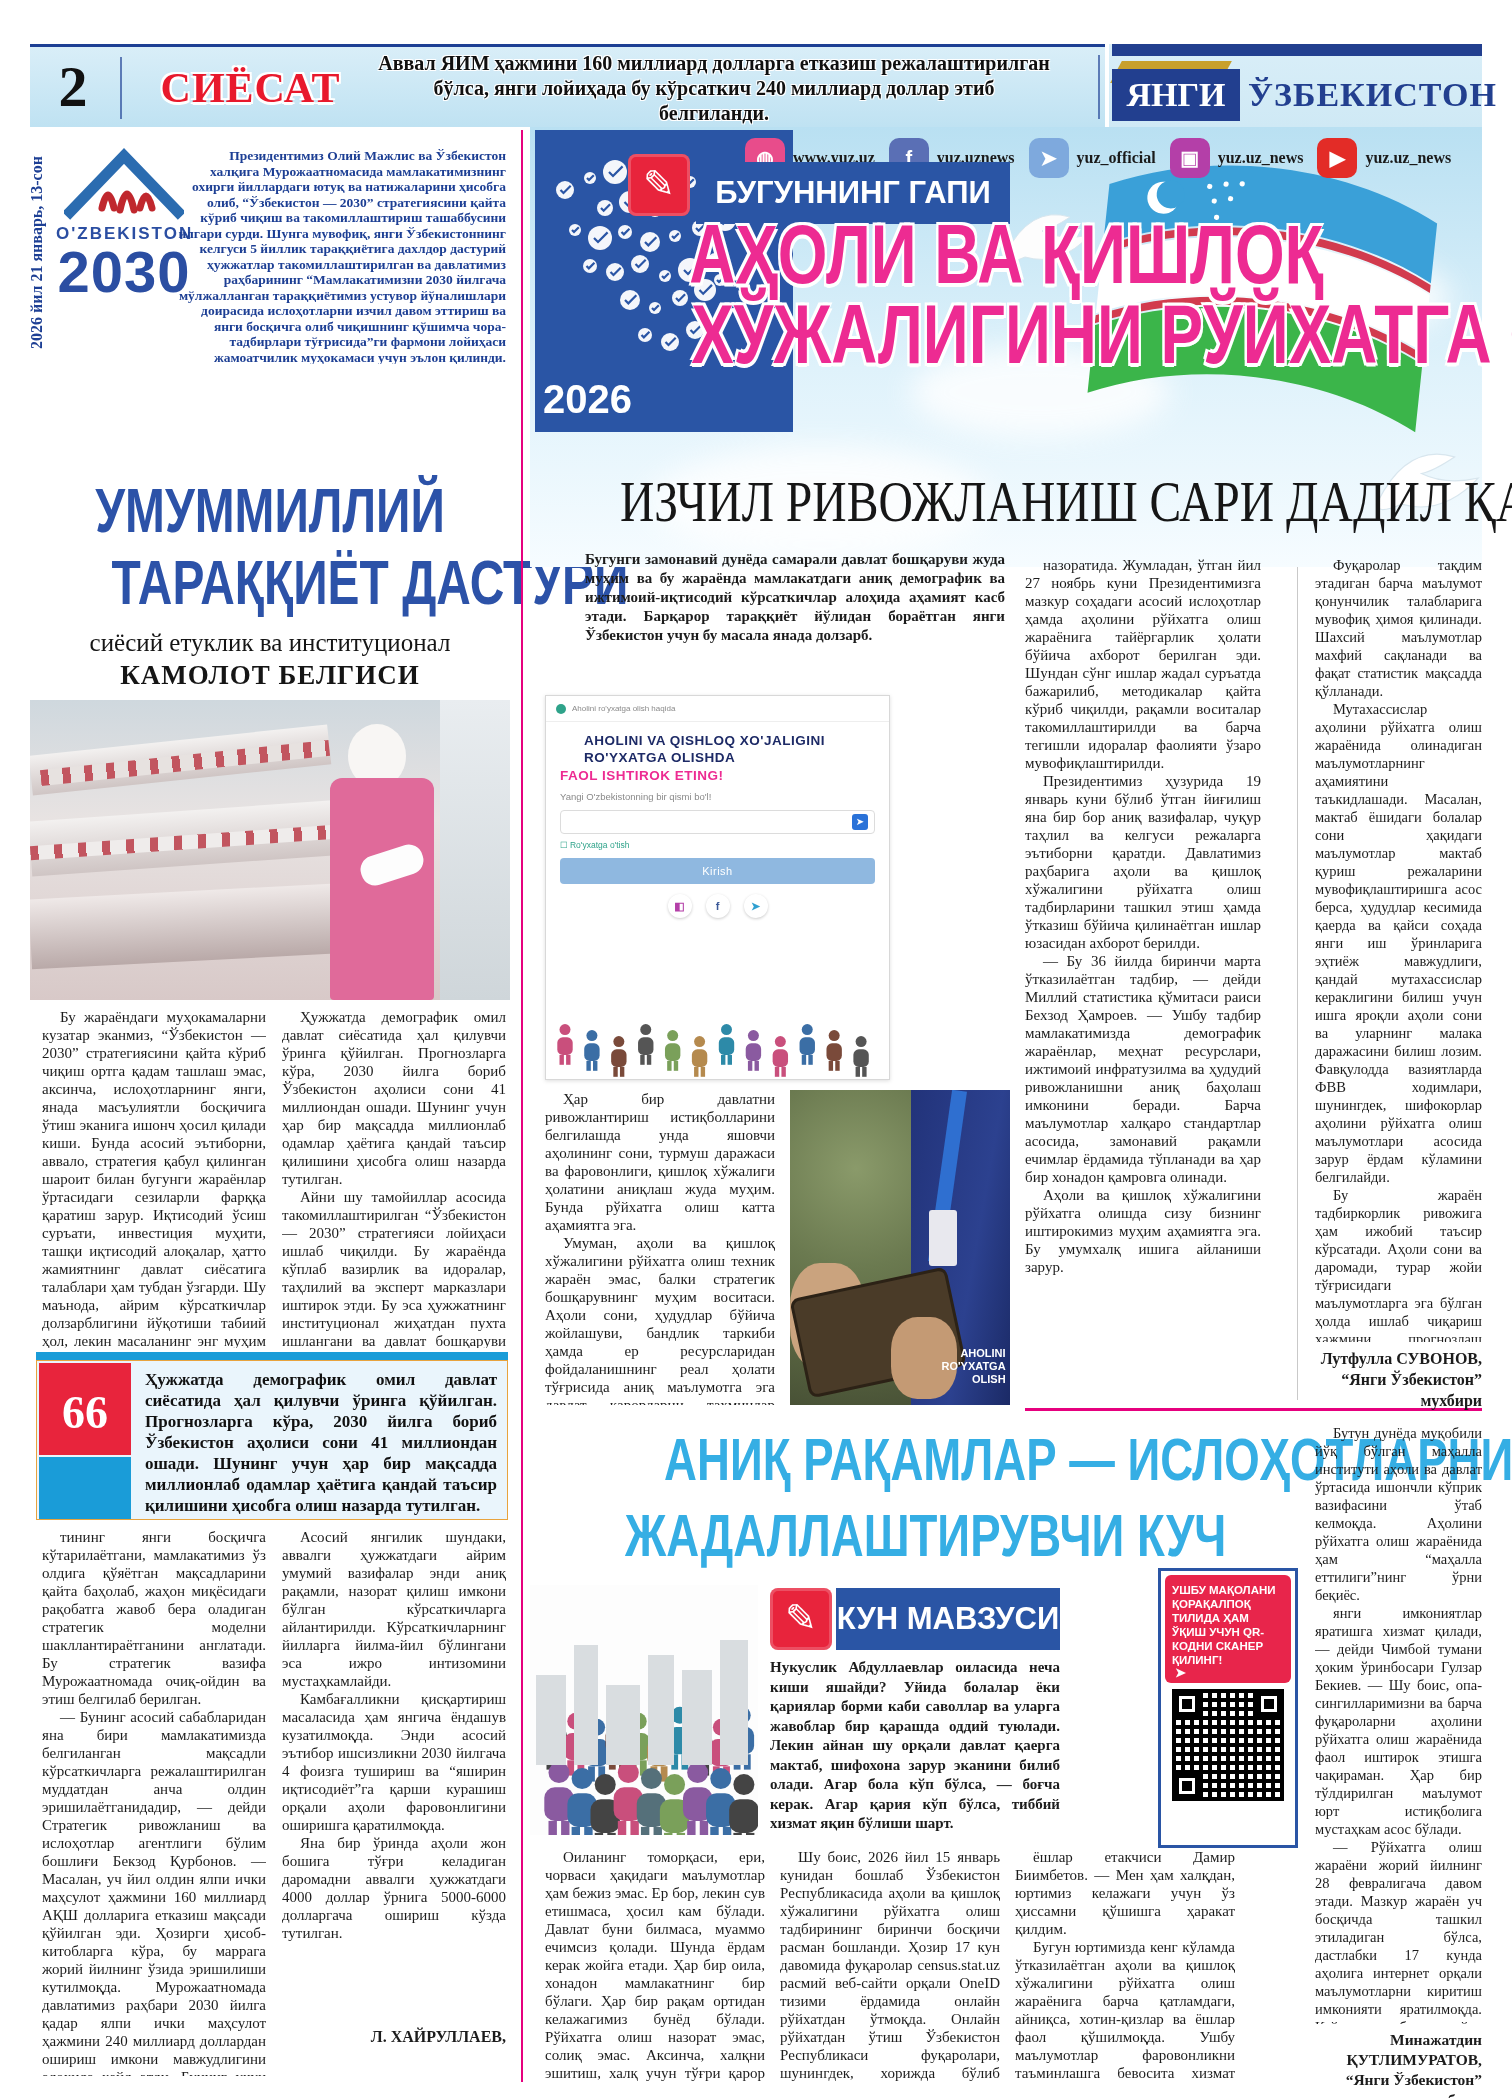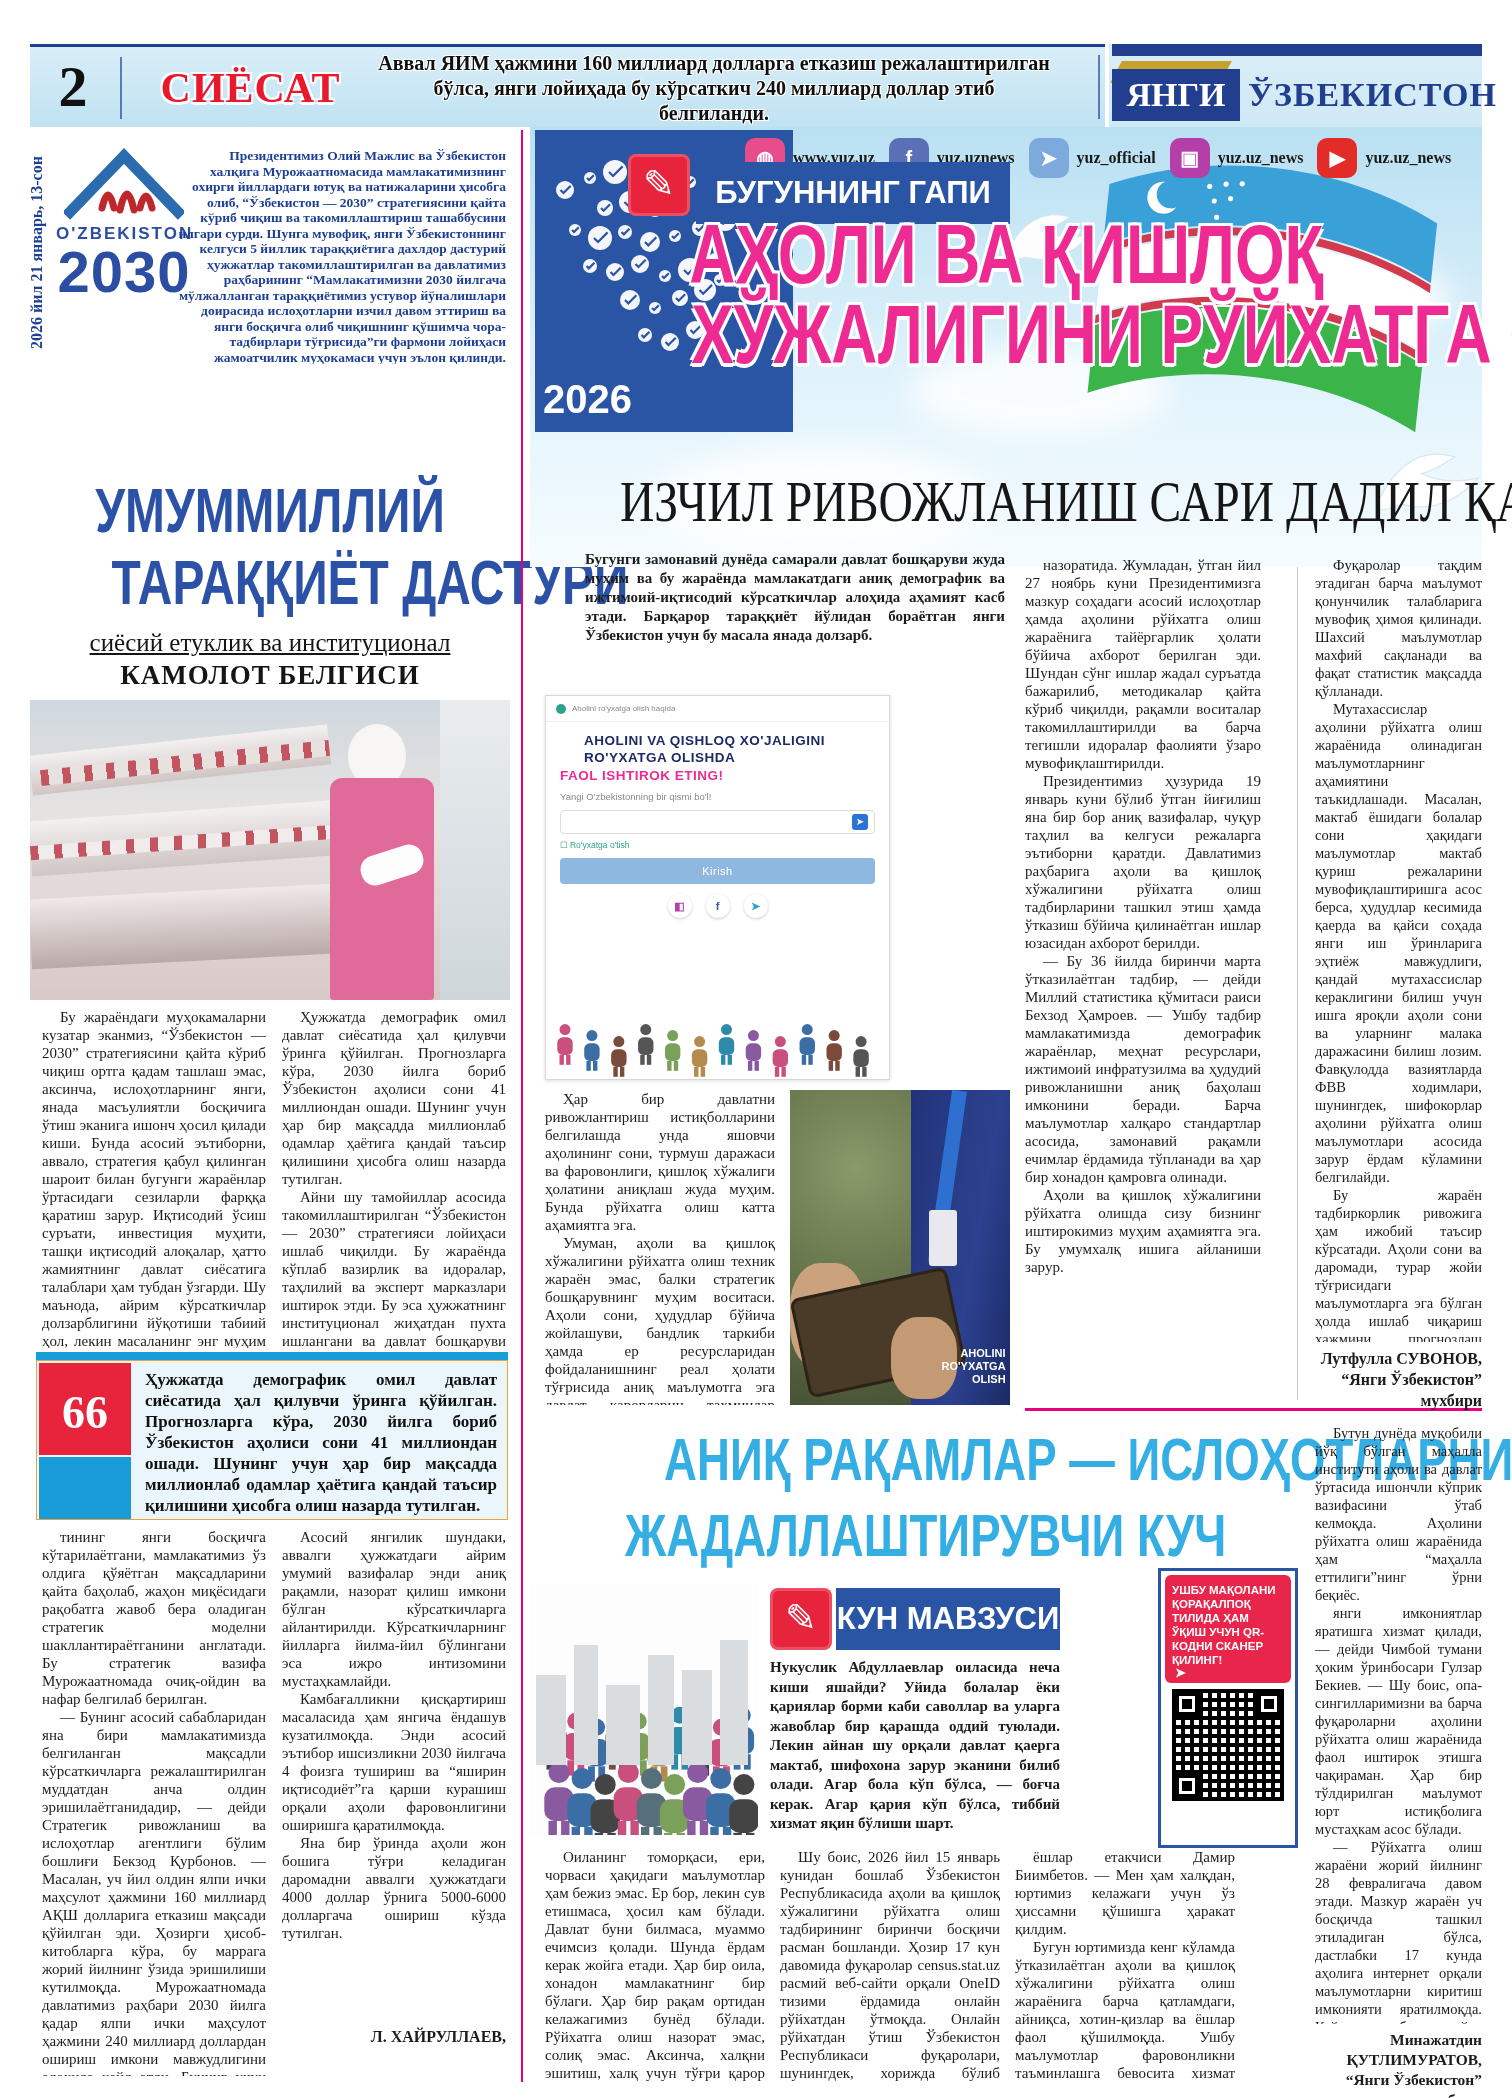--- a/index.html
+++ b/index.html
@@ -44,21 +44,21 @@
   #logo-year { font-family:"Liberation Sans",sans-serif; font-weight:bold; color:#2b4ea2;
                font-size:58px; line-height:56px; letter-spacing:1px; }
   #intro { left:178px; top:148px; width:328px; height:216px; overflow:hidden;
      font-size:13.5px; line-height:15.5px; font-weight:bold; color:#1d3f94; text-align:right; }
 
   
   .cond { display:inline-block; white-space:nowrap; transform:scaleX(.76); transform-origin:center; }
   #lh1 { left:30px; top:474px; width:480px; text-align:center; color:#2c52a8;
          font-family:"Liberation Sans",sans-serif; font-weight:bold; font-size:63px; line-height:72px; }
   #lsub { left:30px; top:628px; width:480px; text-align:center; color:#151515; }
-  #lsub .s1 { font-size:25px; line-height:30px;text-decoration:underline; }
+  #lsub .s1 { font-size:25px; line-height:30px; }
   #lsub .s2 { font-size:27px; font-weight:bold; letter-spacing:1px; line-height:34px; }
   #photo-factory { left:30px; top:700px; width:480px; height:300px; overflow:hidden;
                    background:linear-gradient(180deg,#cfd8de 0%,#e8e3e2 40%,#d8c9c8 100%); }
   .col { overflow:hidden; text-align:justify; font-size:15px; line-height:18px; }
   .col p { text-indent:18px; }
   #lc1 { left:42px; top:1008px; width:224px; height:340px; }
   #lc2 { left:282px; top:1008px; width:224px; height:340px; }
   #quote { left:36px; top:1352px; width:472px; height:168px; }
   #quote-topbar { position:absolute; left:0; top:0; width:100%; height:8px; background:#1a9cd8; }
   #quote-box { position:absolute; left:0; top:8px; width:100%; height:160px; background:#eaf5fc;
@@ -248,21 +248,21 @@
 <div class="abs" id="quote">
   <div id="quote-topbar"></div>
   <div id="quote-box">
     <div id="quote-red">66</div>
     <div id="quote-blue"></div>
     <div id="quote-text">Ҳужжатда демографик омил давлат сиёсатида ҳал қилувчи ўринга қўйилган. Прогнозларга кўра, 2030 йилга бориб Ўзбекистон аҳолиси сони 41 миллиондан ошади. Шунинг учун ҳар бир мақсадда миллионлаб одамлар ҳаётига қандай таъсир қилишини ҳисобга олиш назарда тутилган.</div>
   </div>
 </div>
 
 <div class="abs col" id="lc3">
-    <p>тининг янги босқичга кўтарилаётгани, мамлакатимиз ўз олдига қўяётган мақсадларини қайта баҳолаб, жаҳон миқёсидаги рақобатга жавоб бера оладиган стратегик моделни шакллантираётганини англатади. Бу стратегик вазифа Мурожаатномада очиқ-ойдин ва нафар белгилаб берилган.</p>
+    <p>тининг янги босқичга кўтарилаётгани, мамлакатимиз ўз олдига қўяётган мақсадларини қайта баҳолаб, жаҳон миқёсидаги рақобатга жавоб бера оладиган стратегик моделни шакллантираётганини англатади. Бу стратегик вазифа Мурожаатномада очиқ-ойдин ва этиш белгилаб берилган.</p>
     <p>— Бунинг асосий сабабларидан яна бири мамлакатимизда белгиланган мақсадли кўрсаткичларга режалаштирилган муддатдан анча олдин эришилаётганидадир, — дейди Стратегик ривожланиш ва ислоҳотлар агентлиги бўлим бошлиғи Бекзод Қурбонов. — Масалан, уч йил олдин ялпи ички маҳсулот ҳажмини 160 миллиард АҚШ долларига етказиш мақсади қўйилган эди. Ҳозирги ҳисоб-китобларга кўра, бу маррага жорий йилнинг ўзида эришилиши кутилмоқда. Мурожаатномада давлатимиз раҳбари 2030 йилга қадар ялпи ички маҳсулот ҳажмини 240 миллиард доллардан ошириш имкони мавжудлигини алоҳида қайд этди. Бунинг учун энг тўғри йўл барча соҳани технологик ва инновацион ўсиш моделига ўтказишдир. Бу келгуси йилларда иқтисодий тараққиёт стратегиясининг асосий йўналиши бўлади.</p>
   </div>
 <div class="abs col" id="lc4">
     <p>Асосий янгилик шундаки, аввалги ҳужжатдаги айрим умумий вазифалар энди аниқ рақамли, назорат қилиш имкони бўлган кўрсаткичларга айлантирилди. Кўрсаткичларнинг йилларга йилма-йил бўлингани эса ижро интизомини мустаҳкамлайди.</p>
     <p>Камбағалликни қисқартириш масаласида ҳам янгича ёндашув кузатилмоқда. Энди асосий эътибор ишсизликни 2030 йилгача 4 фоизга тушириш ва “яширин иқтисодиёт”га қарши курашиш орқали аҳоли фаровонлигини оширишга қаратилмоқда.</p>
     <p>Яна бир ўринда аҳоли жон бошига тўғри келадиган даромадни аввалги ҳужжатдаги 4000 доллар ўрнига 5000-6000 долларгача ошириш кўзда тутилган.</p>
   </div>
 <div class="abs" id="byline-left">Л. ХАЙРУЛЛАЕВ,</div>
 
 <div class="abs" id="vdiv"></div>

